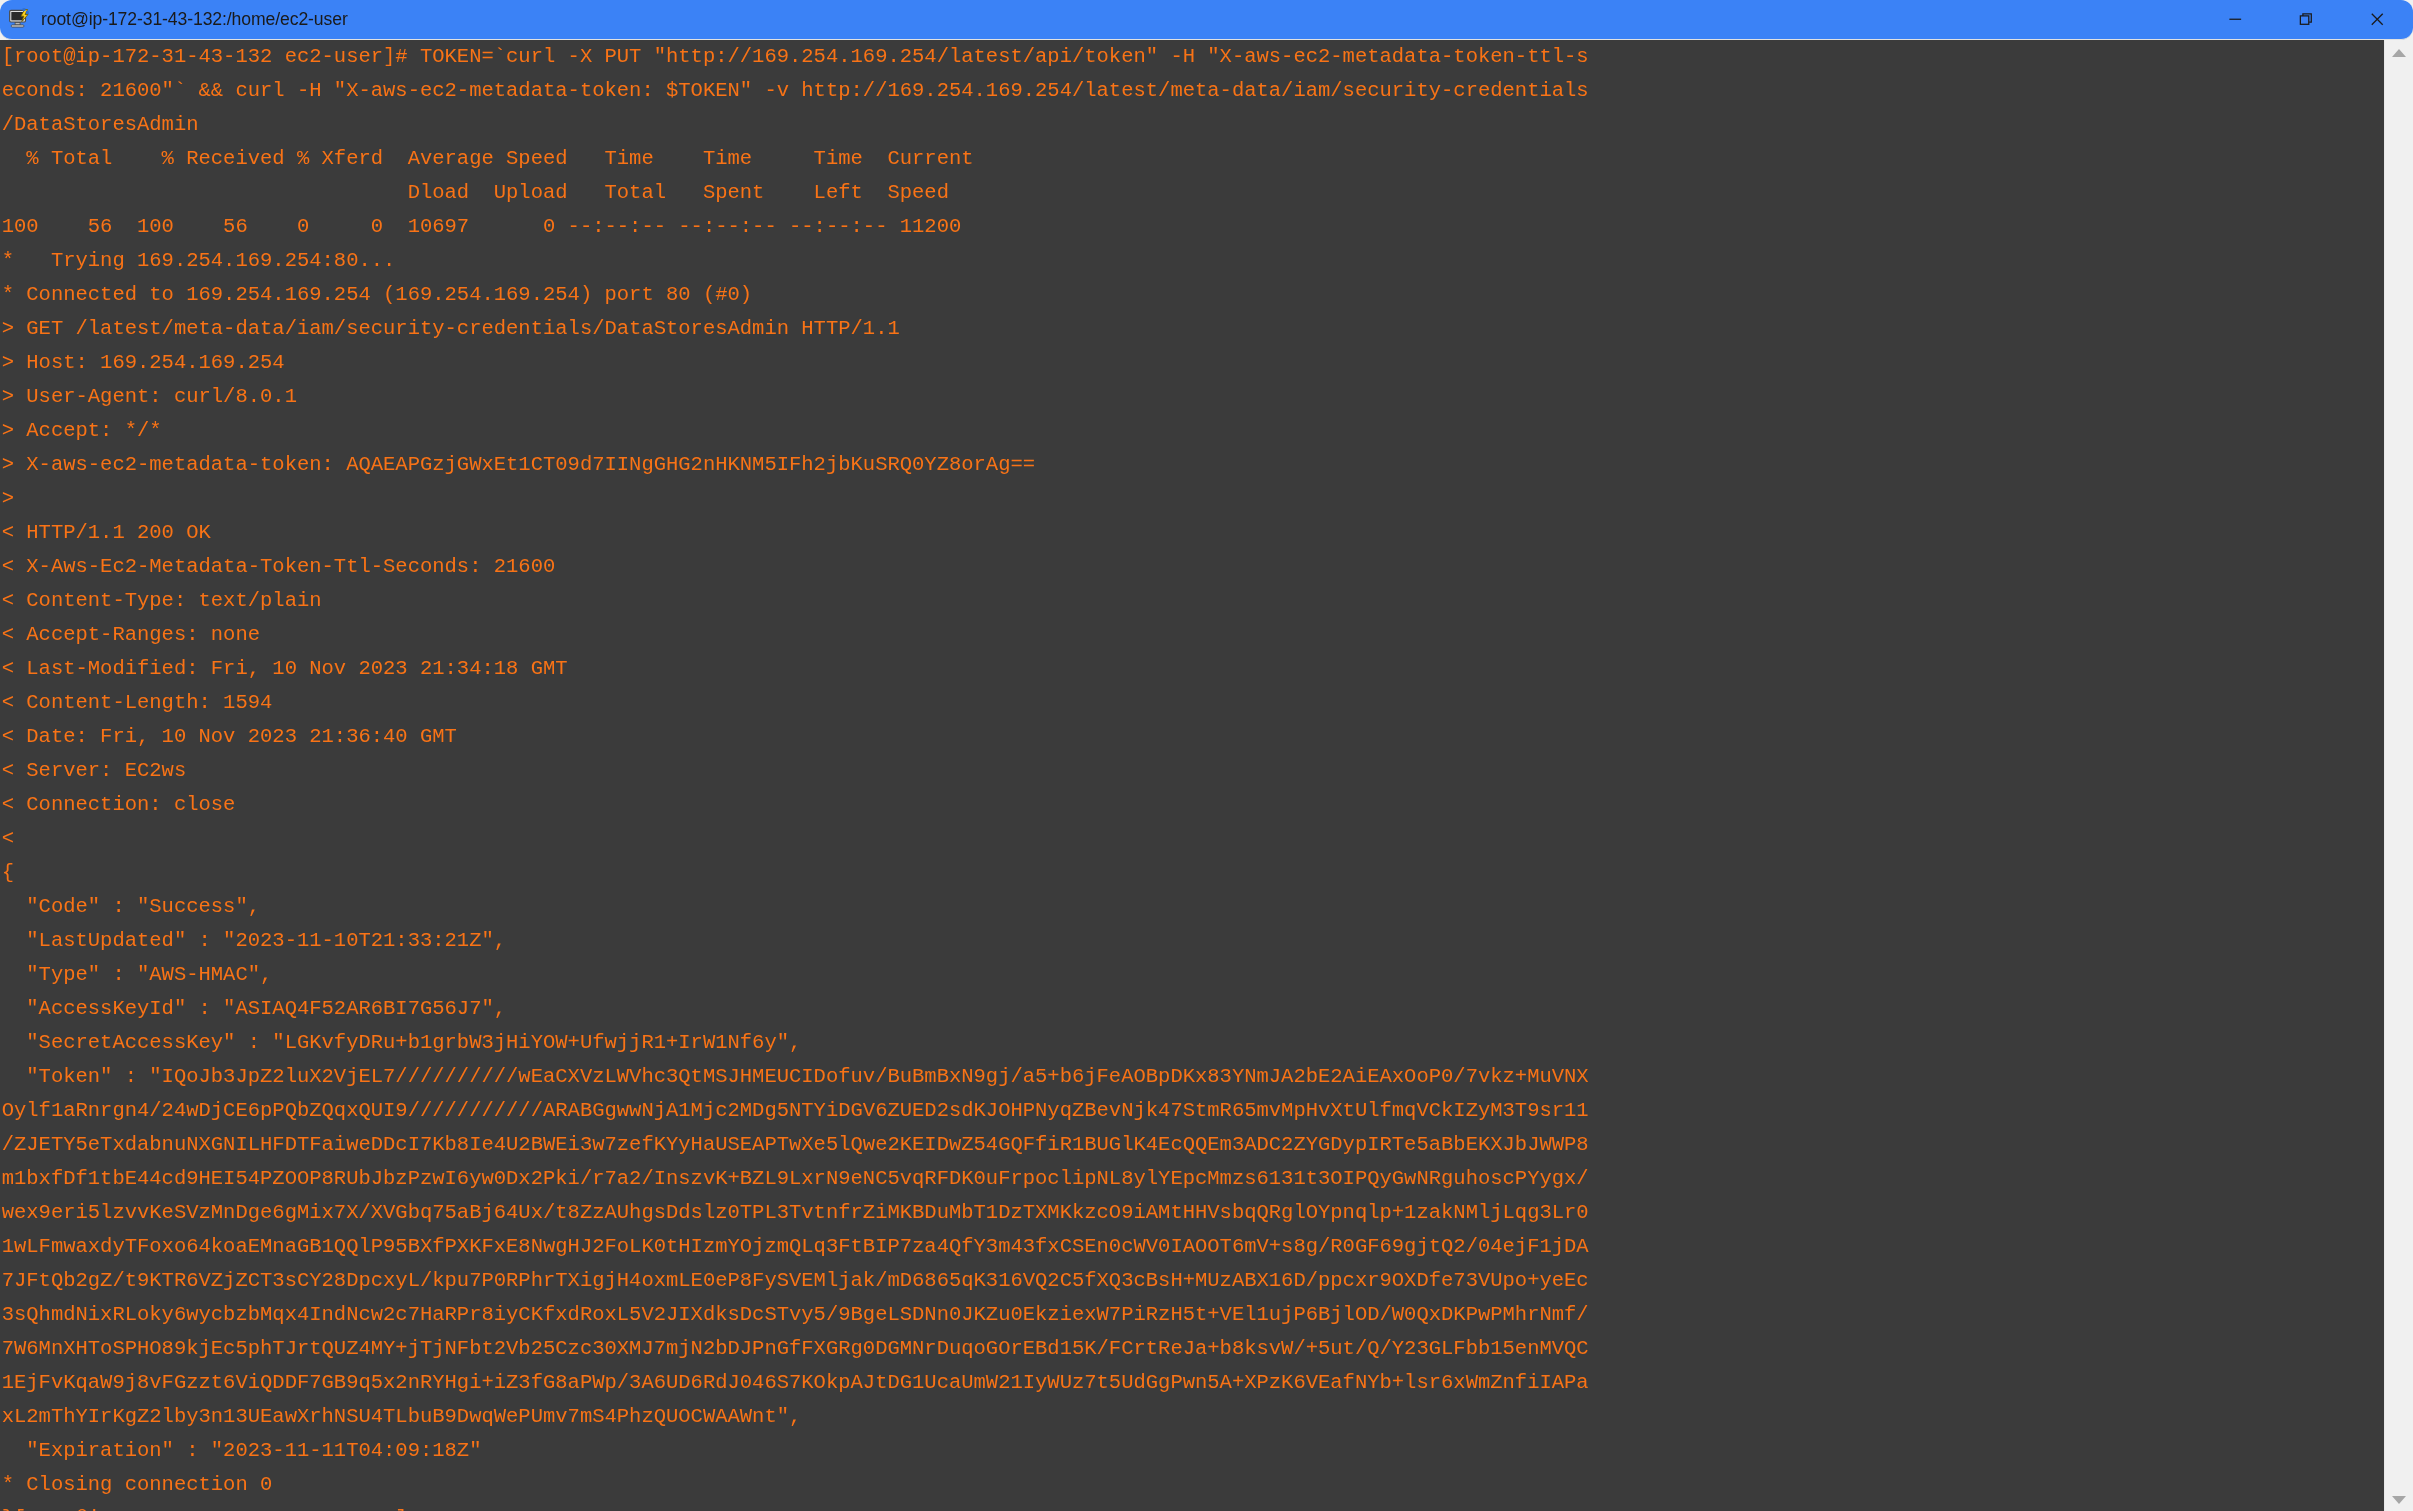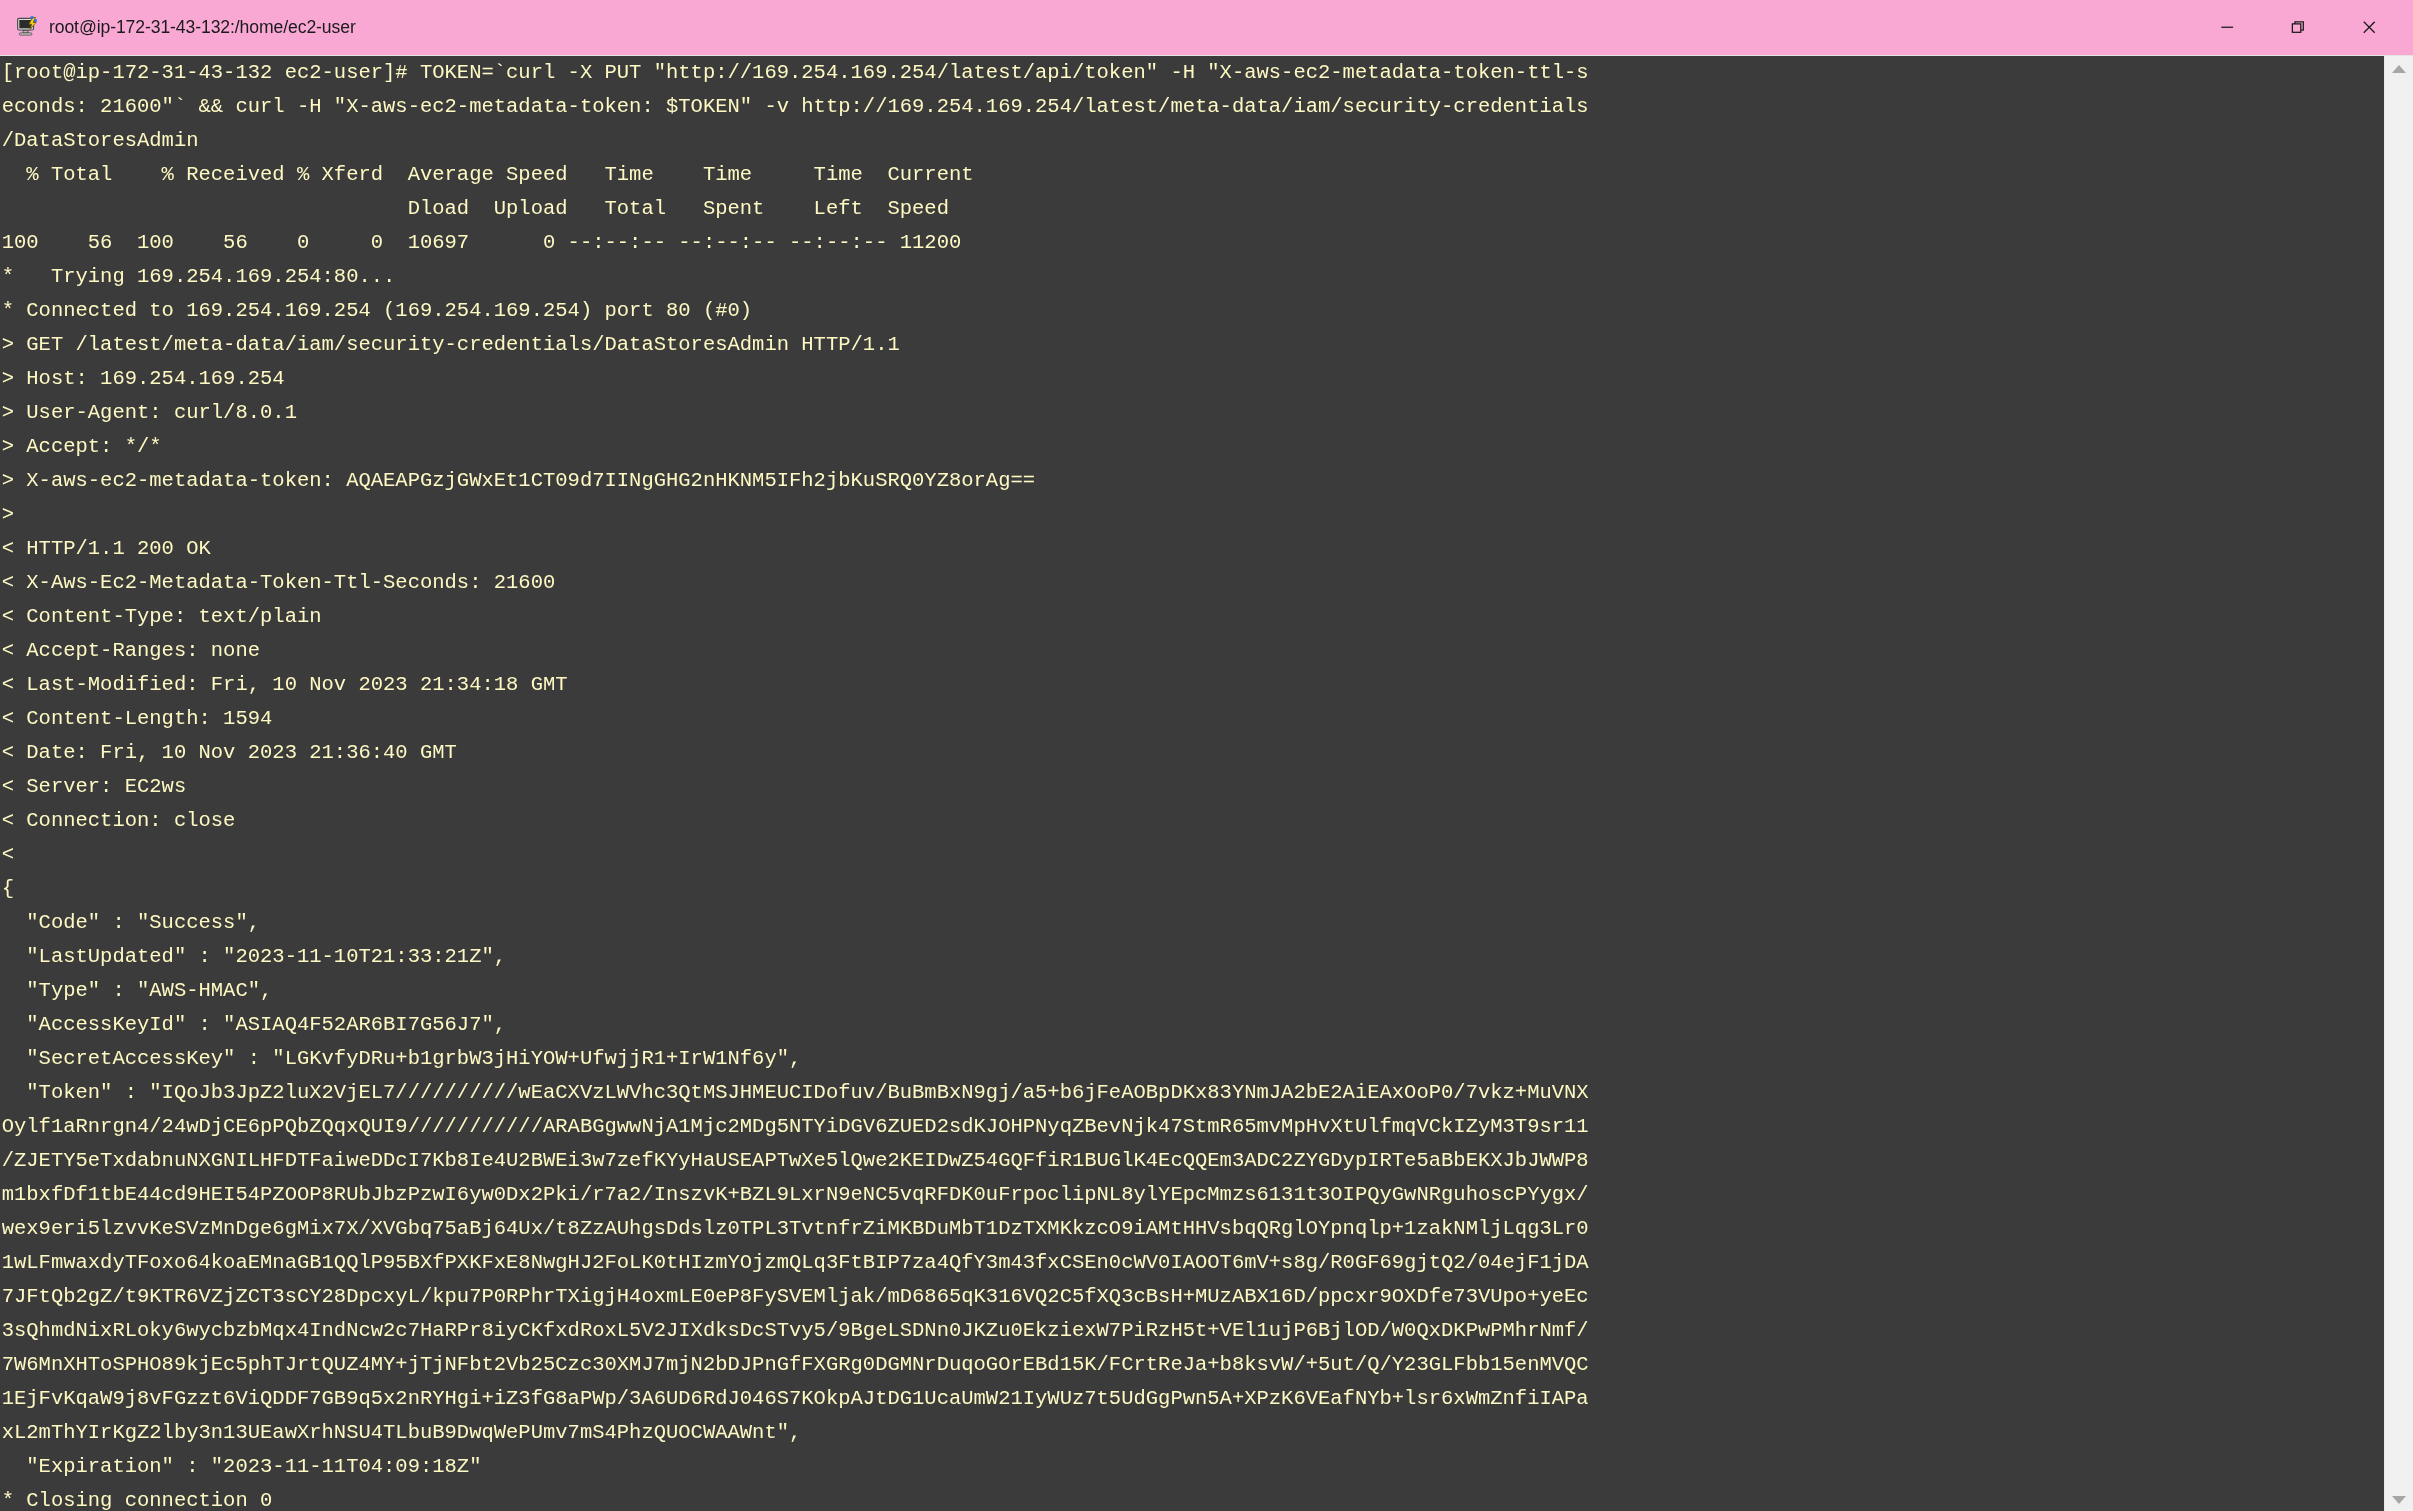--- a/index.html
+++ b/index.html
@@ -22,26 +22,27 @@
     display: flex;
     flex-direction: column;
     background: #f0f0f0;
     position: relative;
   }
 
   
   .titlebar {
     height: 39px;
     min-height: 39px;
-    background: #f9a8d4;
-    display: flex;
-    align-items: center;
-    padding: 8px;
+    background: #3b82f6;
+    display: flex;
+    align-items: center;
+    padding: 0;
     border-bottom: 0.8px solid #e2e2e2;
     user-select: none;
+    border-radius: 12px;
   }
   .titlebar-left {
     display: flex;
     align-items: center;
     padding-left: 8.4px;
     flex: 1 1 auto;
     min-width: 0;
   }
   .app-icon {
     width: 25px;
@@ -82,21 +83,21 @@
   .term-wrap {
     flex: 1 1 auto;
     display: flex;
     flex-direction: row;
     min-height: 0;
     background: #3b3b3b;
   }
   .terminal {
     flex: 1 1 auto;
     background: #3b3b3b;
-    color: #fef9c3;
+    color: #f97316;
     font-family: "Liberation Mono", "DejaVu Sans Mono", monospace;
     font-size: 20.5px;
     line-height: 34px;
     padding: 0px 0 0 1.7px;
     overflow: hidden;
     white-space: pre;
     letter-spacing: 0px;
     min-width: 0;
   }
   .term-line {

